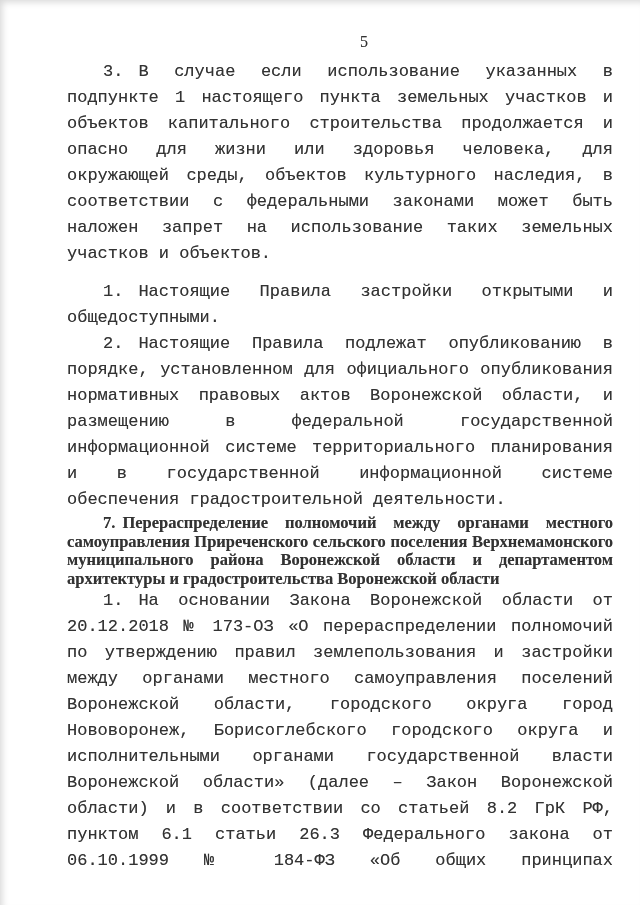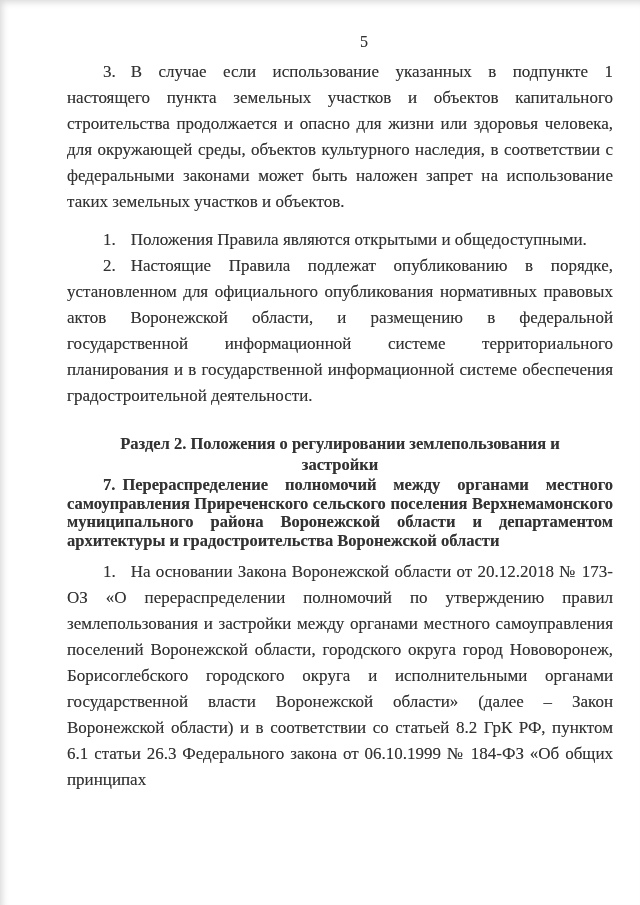--- a/index.html
+++ b/index.html
@@ -21,20 +21,21 @@
     line-height: 27px;
     text-align: center;
     transform: translateX(24px);
   }
   p { margin: 0; hyphens: none; }
   .body-para {
     font-size: 17px;
     line-height: 26px;
     text-align: justify;
     text-indent: 36px;
+    font-family: Liberation Mono, monospace;
   }
   .body-para .num { margin-right: 15px; }
   .heading {
     font-weight: bold;
     font-size: 16.5px;
     line-height: 19px;
     text-align: justify;
     text-indent: 36px;
   }
   .heading .num { margin-right: 7px; }
@@ -47,36 +48,35 @@
     max-width: 470px;
     margin-left: auto;
     margin-right: auto;
   }
   .mt-p3   { margin-top: 4px; }
   .mt-h6   { margin-top: 3px; }
   .mt-p61  { margin-top: 12px; }
   .mt-p62  { margin-top: 0; }
   .mt-sec2 { margin-top: 24px; }
   .mt-h7   { margin-top: 1px; line-height: 18.5px; }
-  .mt-p71  { margin-top: 9px; }
+  .mt-p71  { }
   .last-justify { text-align-last: justify; }
 </style>
 </head>
 <body>
 
 <div class="page">
 
   <div class="pageno">5</div>
 
   <p class="body-para mt-p3"><span class="num">3.</span><span>В случае если использование указанных в подпункте 1 настоящего пункта земельных участков и объектов капитального строительства продолжается и опасно для жизни или здоровья человека, для окружающей среды, объектов культурного наследия, в соответствии с федеральными законами может быть наложен запрет на использование таких земельных участков и объектов.</span></p>
 
 
-  <p class="body-para mt-p61"><span class="num">1.</span><span>Положения Правила являются открытыми и общедоступными.</span></p>
+  <p class="body-para mt-p61"><span class="num">1.</span><span>Настоящие Правила застройки открытыми и общедоступными.</span></p>
 
   <p class="body-para mt-p62"><span class="num">2.</span><span>Настоящие Правила подлежат опубликованию в порядке, установленном для официального опубликования нормативных правовых актов Воронежской области, и размещению в федеральной государственной информационной системе территориального планирования и в государственной информационной системе обеспечения градостроительной деятельности.</span></p>
 
-  <p class="center-heading mt-sec2">Раздел 2. Положения о регулировании землепользования и застройки</p>
 
   <p class="heading mt-h7"><span class="num">7.</span><span>Перераспределение полномочий между органами местного самоуправления Приреченского сельского поселения Верхнемамонского муниципального района Воронежской области и департаментом архитектуры и градостроительства Воронежской области</span></p>
 
   <p class="body-para mt-p71 last-justify"><span class="num">1.</span><span>На основании Закона Воронежской области от 20.12.2018 № 173-ОЗ «О перераспределении полномочий по утверждению правил землепользования и застройки между органами местного самоуправления поселений Воронежской области, городского округа город Нововоронеж, Борисоглебского городского округа и исполнительными органами государственной власти Воронежской области» (далее – Закон Воронежской области) и в соответствии со статьей 8.2 ГрК РФ, пунктом 6.1 статьи 26.3 Федерального закона от 06.10.1999 № 184-ФЗ «Об общих принципах</span></p>
 
 </div>
 
 </body></html>

